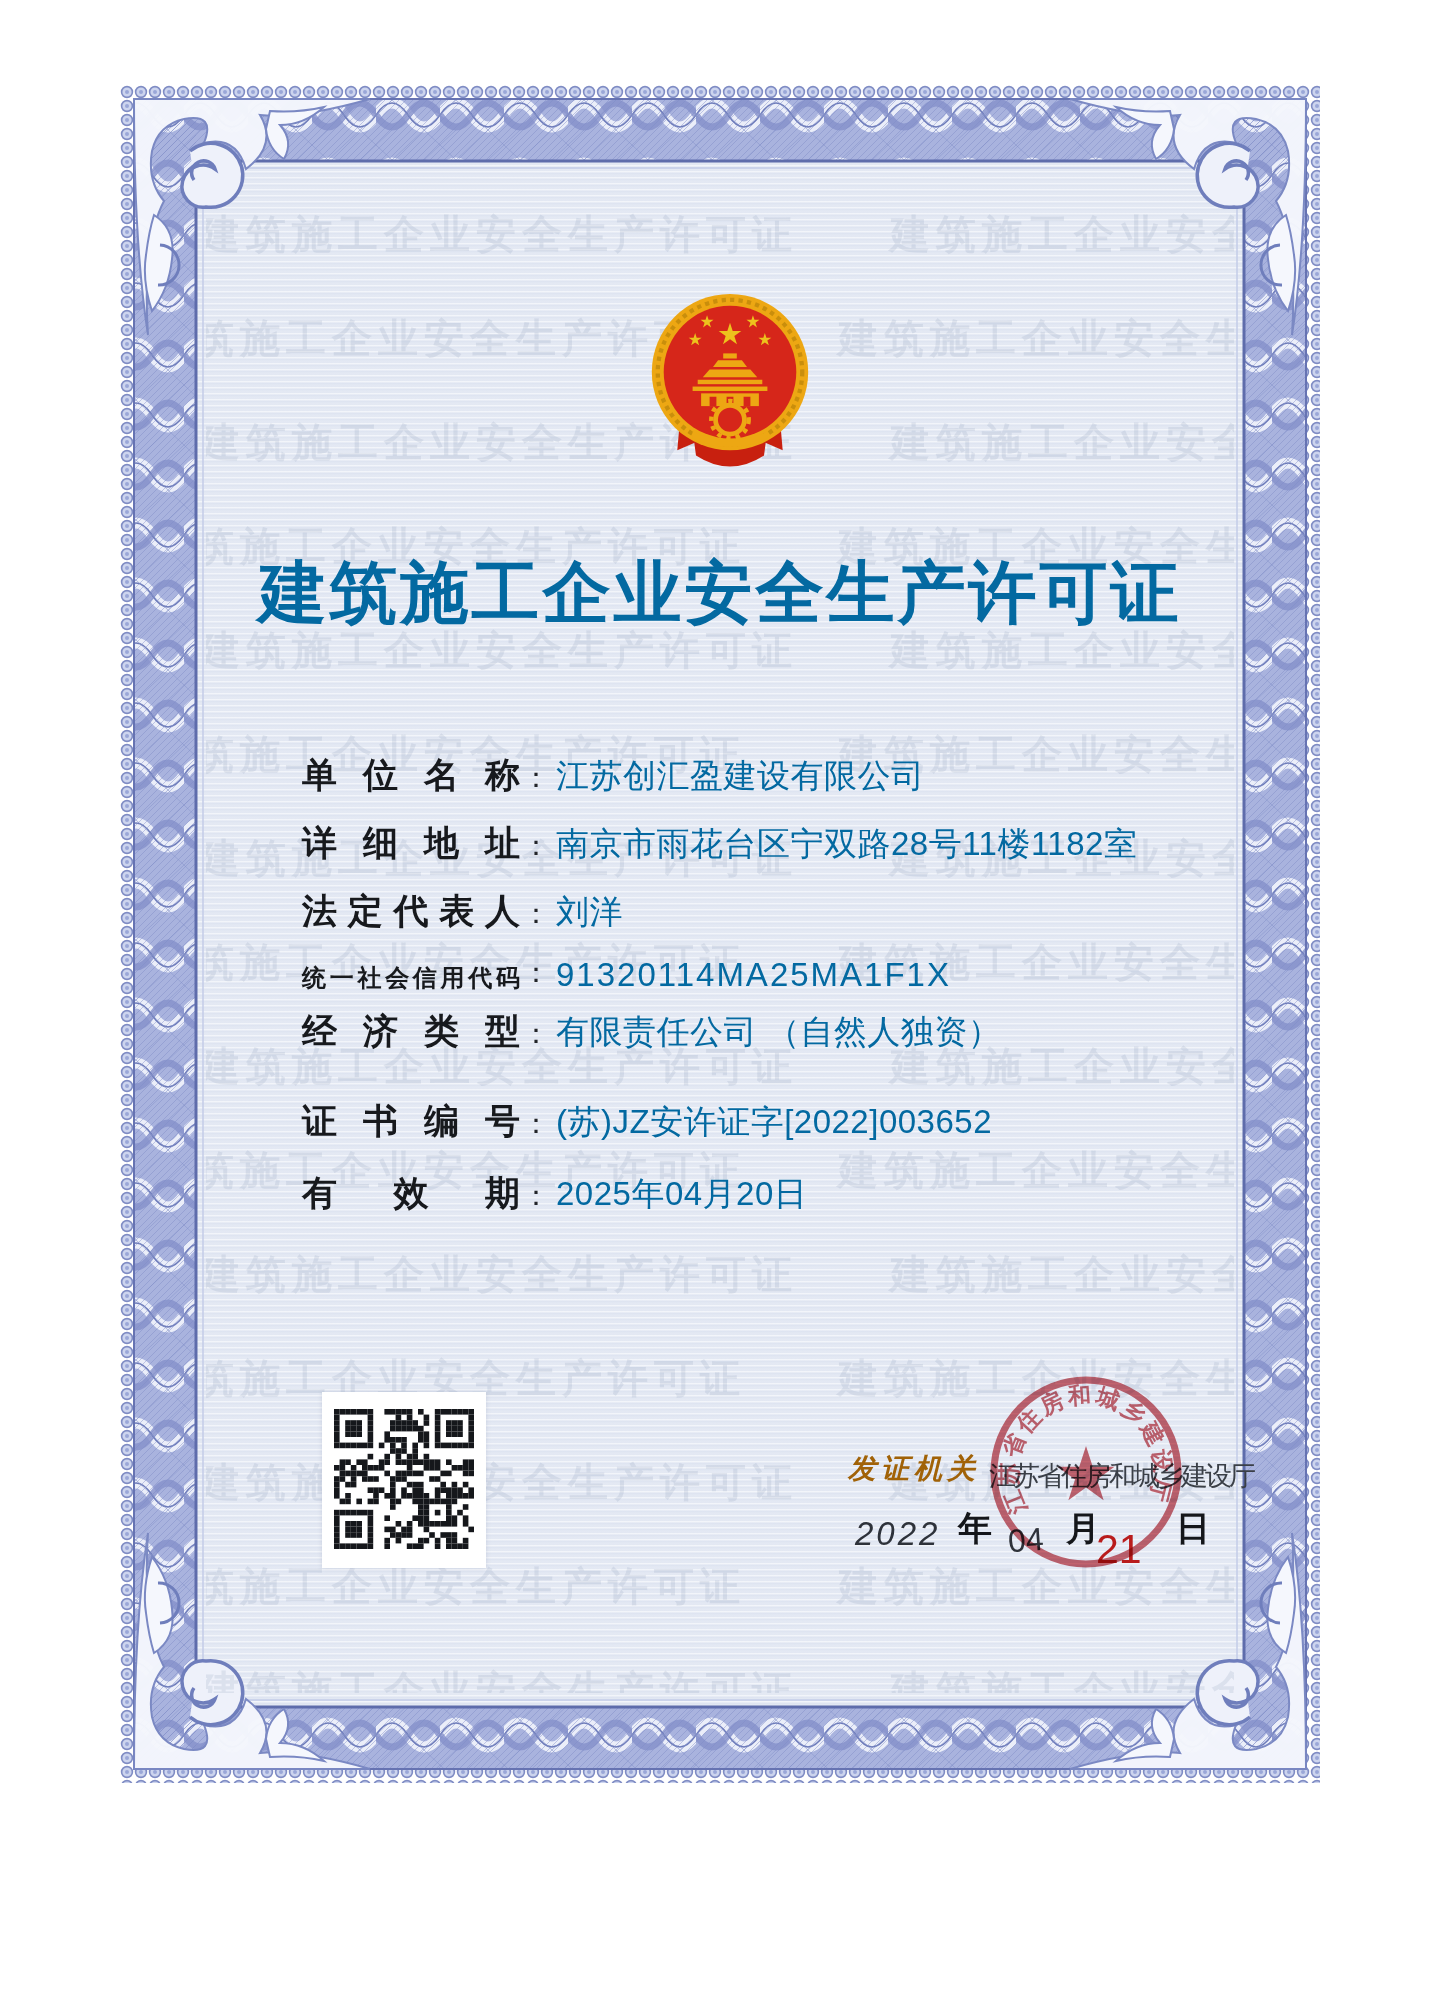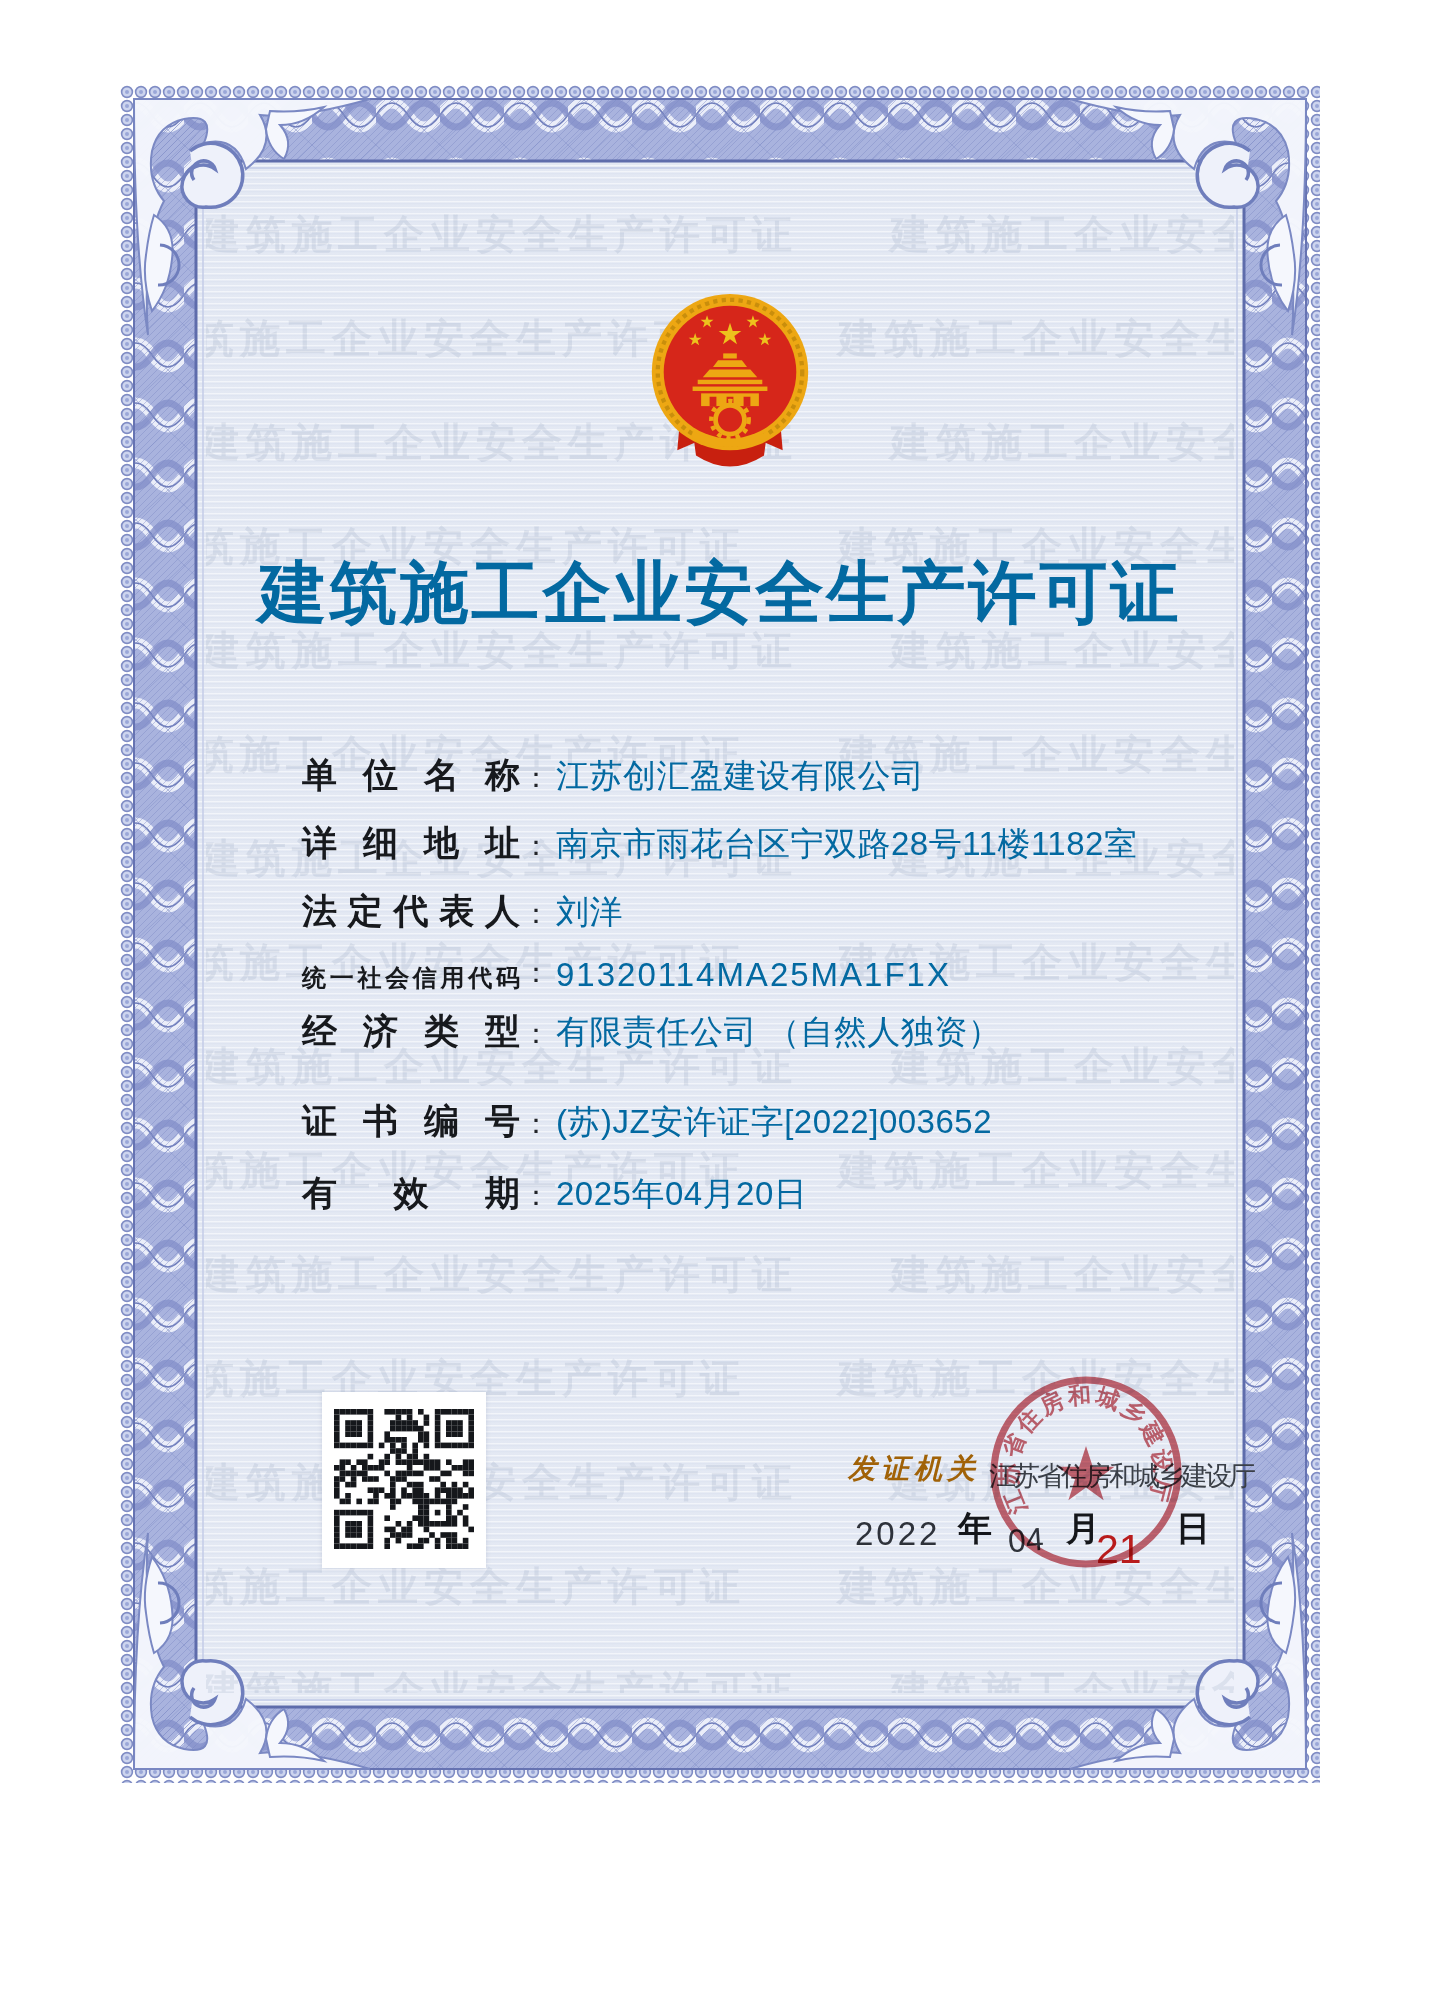--- a/index.html
+++ b/index.html
@@ -58,21 +58,21 @@
   .qr-box svg{position:absolute;left:12px;top:17px;}
   .issuer-label{
     position:absolute;left:728px;top:1365px;font-size:28px;font-weight:bold;
     letter-spacing:5px;color:#a16207;white-space:nowrap;font-style:italic;
   }
   .issuer-value{
     position:absolute;left:869px;top:1373px;font-size:27px;letter-spacing:-3px;
     color:#3a3f47;white-space:nowrap;
   }
   .dtok{position:absolute;white-space:nowrap;}
-  .d-year{left:735px;top:1430px;font-size:33px;letter-spacing:3px;color:#2e323a;}
+  .d-year{left:735px;top:1430px;font-size:33px;letter-spacing:3px;color:#2e323a;font-style:italic;}
   .d-ylab{left:838px;top:1421px;font-size:34px;font-weight:bold;color:#14161a;}
   .d-month{left:888px;top:1437px;font-size:32px;color:#2e323a;transform:rotate(-4deg);}
   .d-mlab{left:946px;top:1421px;font-size:34px;font-weight:bold;color:#14161a;}
   .d-day{left:976px;top:1441px;font-size:41px;color:#b91c1c;}
   .d-dlab{left:1056px;top:1421px;font-size:34px;font-weight:bold;color:#14161a;}
   .seal{
     position:absolute;left:866px;top:1287px;width:200px;height:200px;
     z-index:6;opacity:.88;mix-blend-mode:multiply;pointer-events:none;
   }
 </style>

